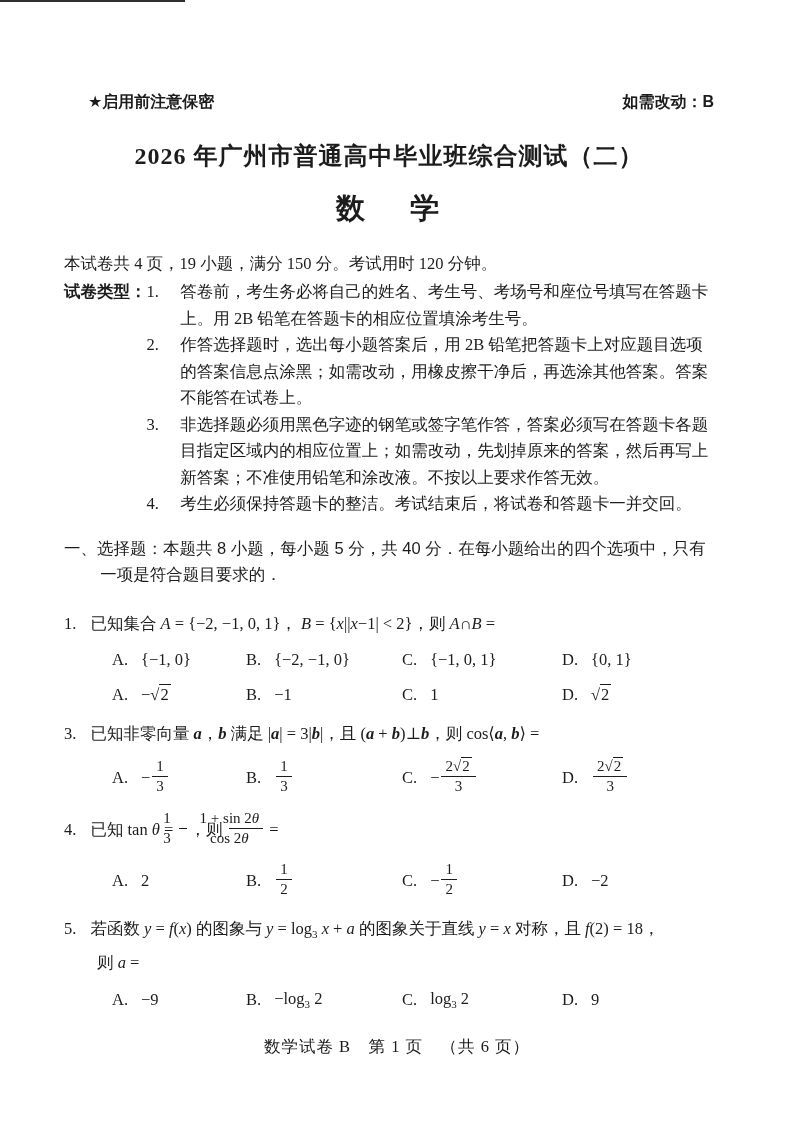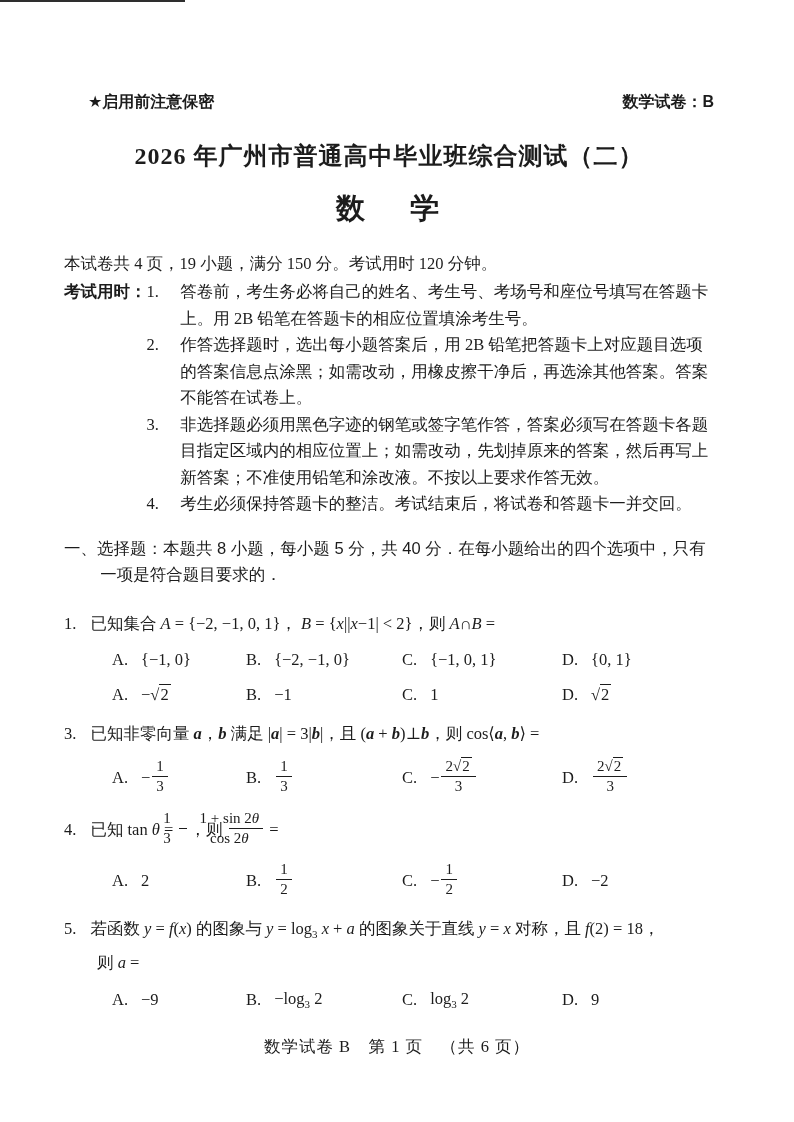--- a/index.html
+++ b/index.html
@@ -80,30 +80,30 @@
 </style>
 </head>
 <body>
 
 <div class="scan-line"></div>
 
 <div class="page">
 
   <div class="header-row">
     <span>★启用前注意保密</span>
-    <span>数学试卷：B</span>
+    <span>如需改动：B</span>
   </div>
 
   <div class="exam-title">2026 年广州市普通高中毕业班综合测试（二）</div>
   <div class="subject-title">数　 学</div>
 
   <p class="exam-info">本试卷共 4 页，19 小题，满分 150 分。考试用时 120 分钟。</p>
 
   <div class="notes">
-    <span class="notes-label">考试用时：</span>
+    <span class="notes-label">试卷类型：</span>
     <div class="notes-list" id="notes-list">
         <div class="note-item">
           <span class="note-num">1.</span>
           <span class="note-text">答卷前，考生务必将自己的姓名、考生号、考场号和座位号填写在答题卡上。用 2B 铅笔在答题卡的相应位置填涂考生号。</span>
         </div>
         <div class="note-item">
           <span class="note-num">2.</span>
           <span class="note-text">作答选择题时，选出每小题答案后，用 2B 铅笔把答题卡上对应题目选项的答案信息点涂黑；如需改动，用橡皮擦干净后，再选涂其他答案。答案不能答在试卷上。</span>
         </div>
         <div class="note-item">

